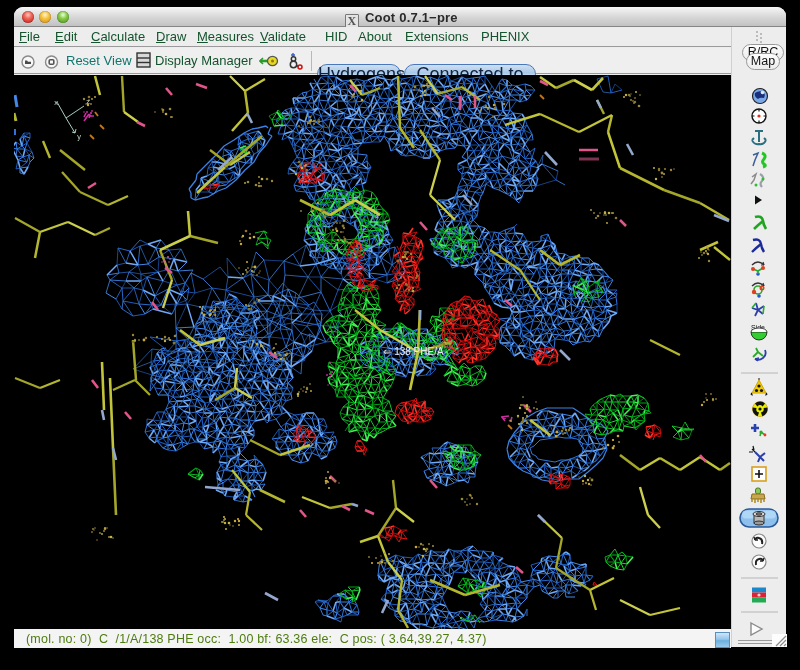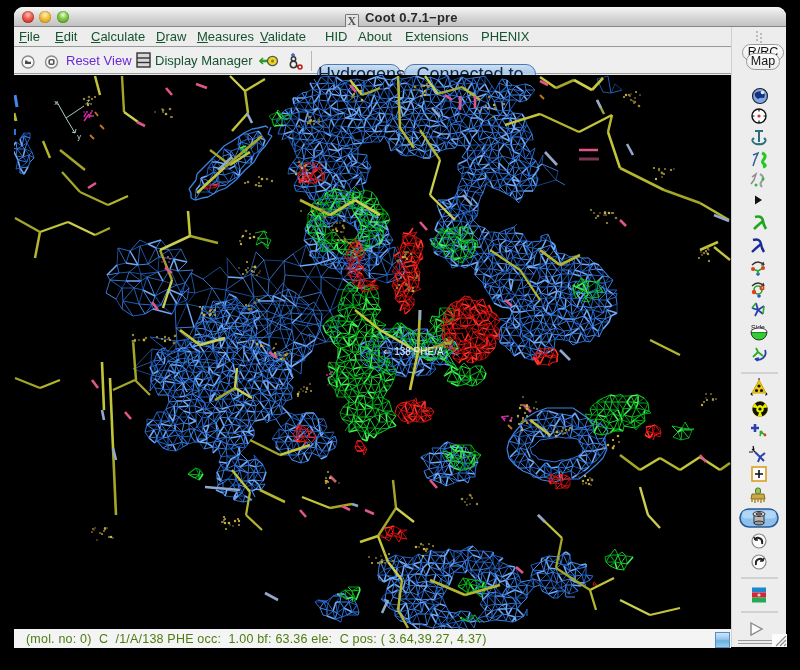--- a/index.html
+++ b/index.html
@@ -77,21 +77,21 @@
 
     <svg style="position:absolute;left:3px;top:3px" width="22" height="22">
       <circle cx="11" cy="11" r="6" fill="#f8f8f8" stroke="#8a8a8a" stroke-width="1.4"></circle>
       <path d="M8 13 L8 9.5 L10 9.5 L11 10.8 L14 10.8 L14 13 Z" fill="#4a4a4a"></path>
     </svg>
 
     <svg style="position:absolute;left:25.5px;top:3px" width="22" height="22">
       <circle cx="11.5" cy="11" r="6" fill="#f8f8f8" stroke="#8a8a8a" stroke-width="1.4"></circle>
       <rect x="9.2" y="8.7" width="4.6" height="4.6" rx="1" fill="none" stroke="#555" stroke-width="1.6"></rect>
     </svg>
-    <span style="position:absolute;left:52px;top:5px;font-size:13px;color:#6d28d9">Reset View</span>
+    <span style="position:absolute;left:52px;top:5px;font-size:13px;color:#0f766e">Reset View</span>
 
     <svg style="position:absolute;left:122px;top:4px" width="16" height="18">
       <rect x="1" y="1" width="13" height="14" fill="#d8d8d8" stroke="#333" stroke-width="1.4"></rect>
       <line x1="1" y1="6" x2="14" y2="6" stroke="#333" stroke-width="1.4"></line>
       <line x1="1" y1="10.5" x2="14" y2="10.5" stroke="#333" stroke-width="1.4"></line>
     </svg>
     <span style="position:absolute;left:141px;top:5px;font-size:13px;color:#14532d">Display Manager</span>
 
     <svg style="position:absolute;left:245px;top:6px" width="20" height="14">
       <line x1="1" y1="7" x2="12" y2="7" stroke="#2a9a2a" stroke-width="2.6"></line>

